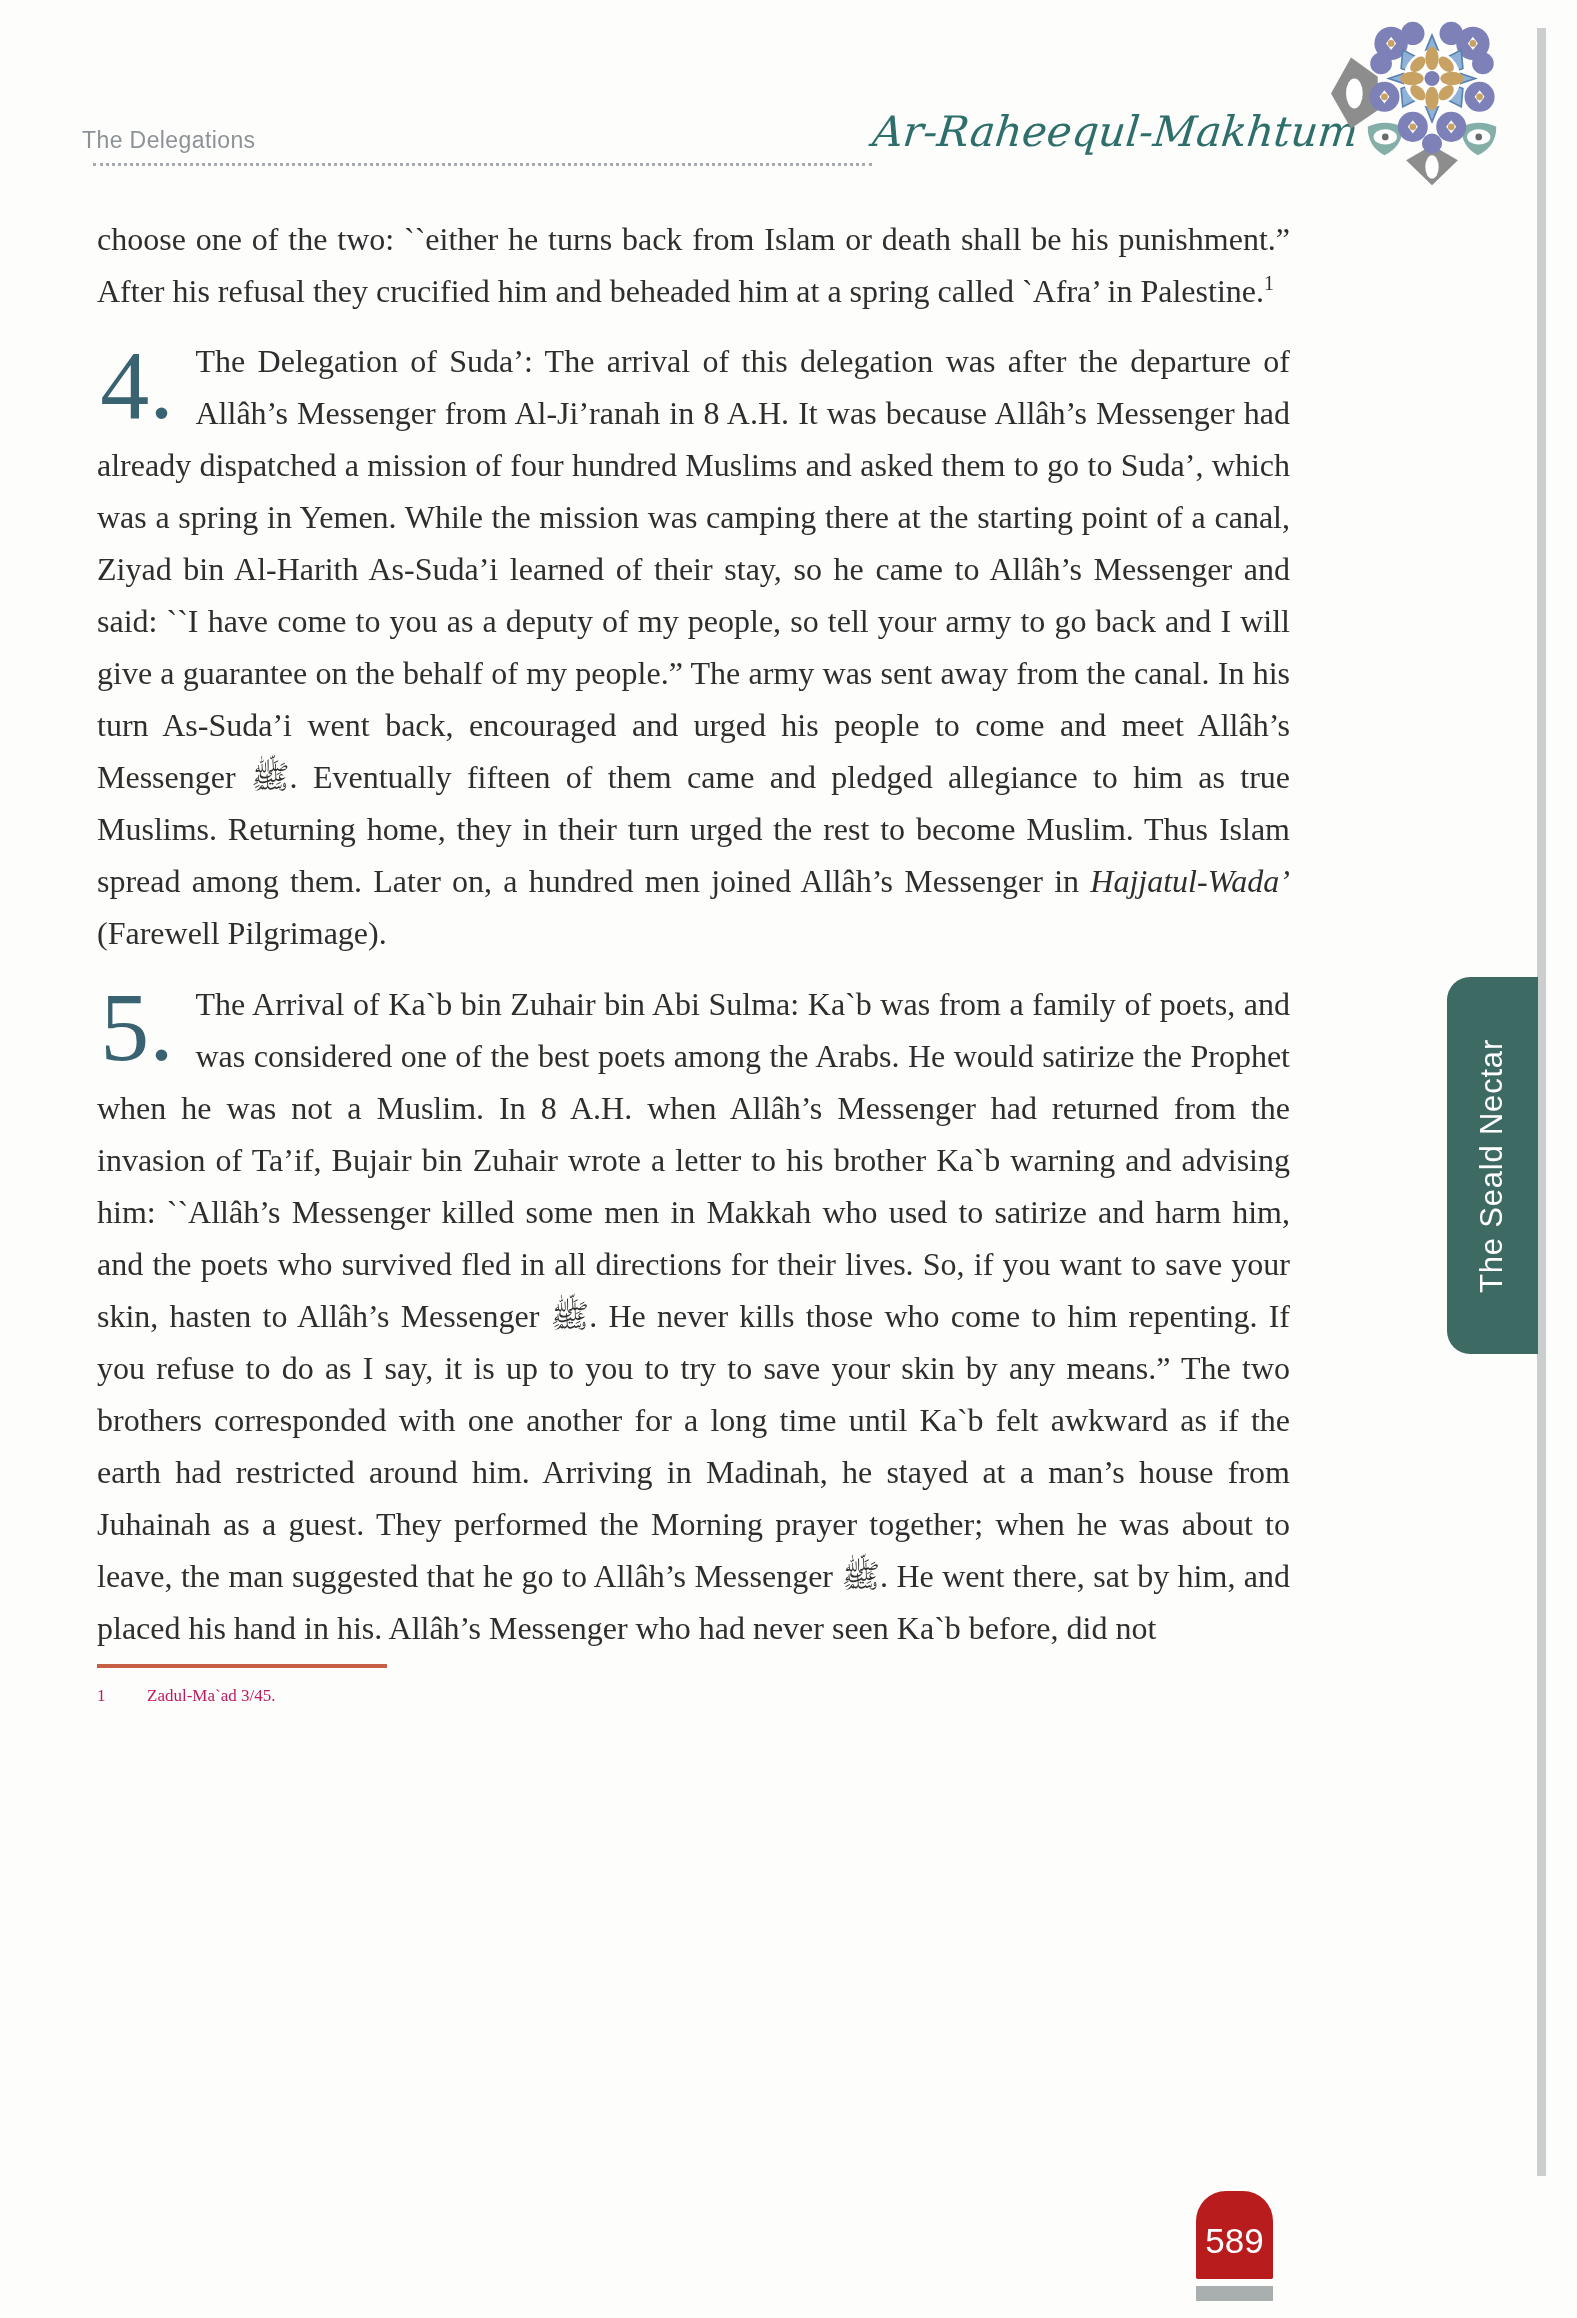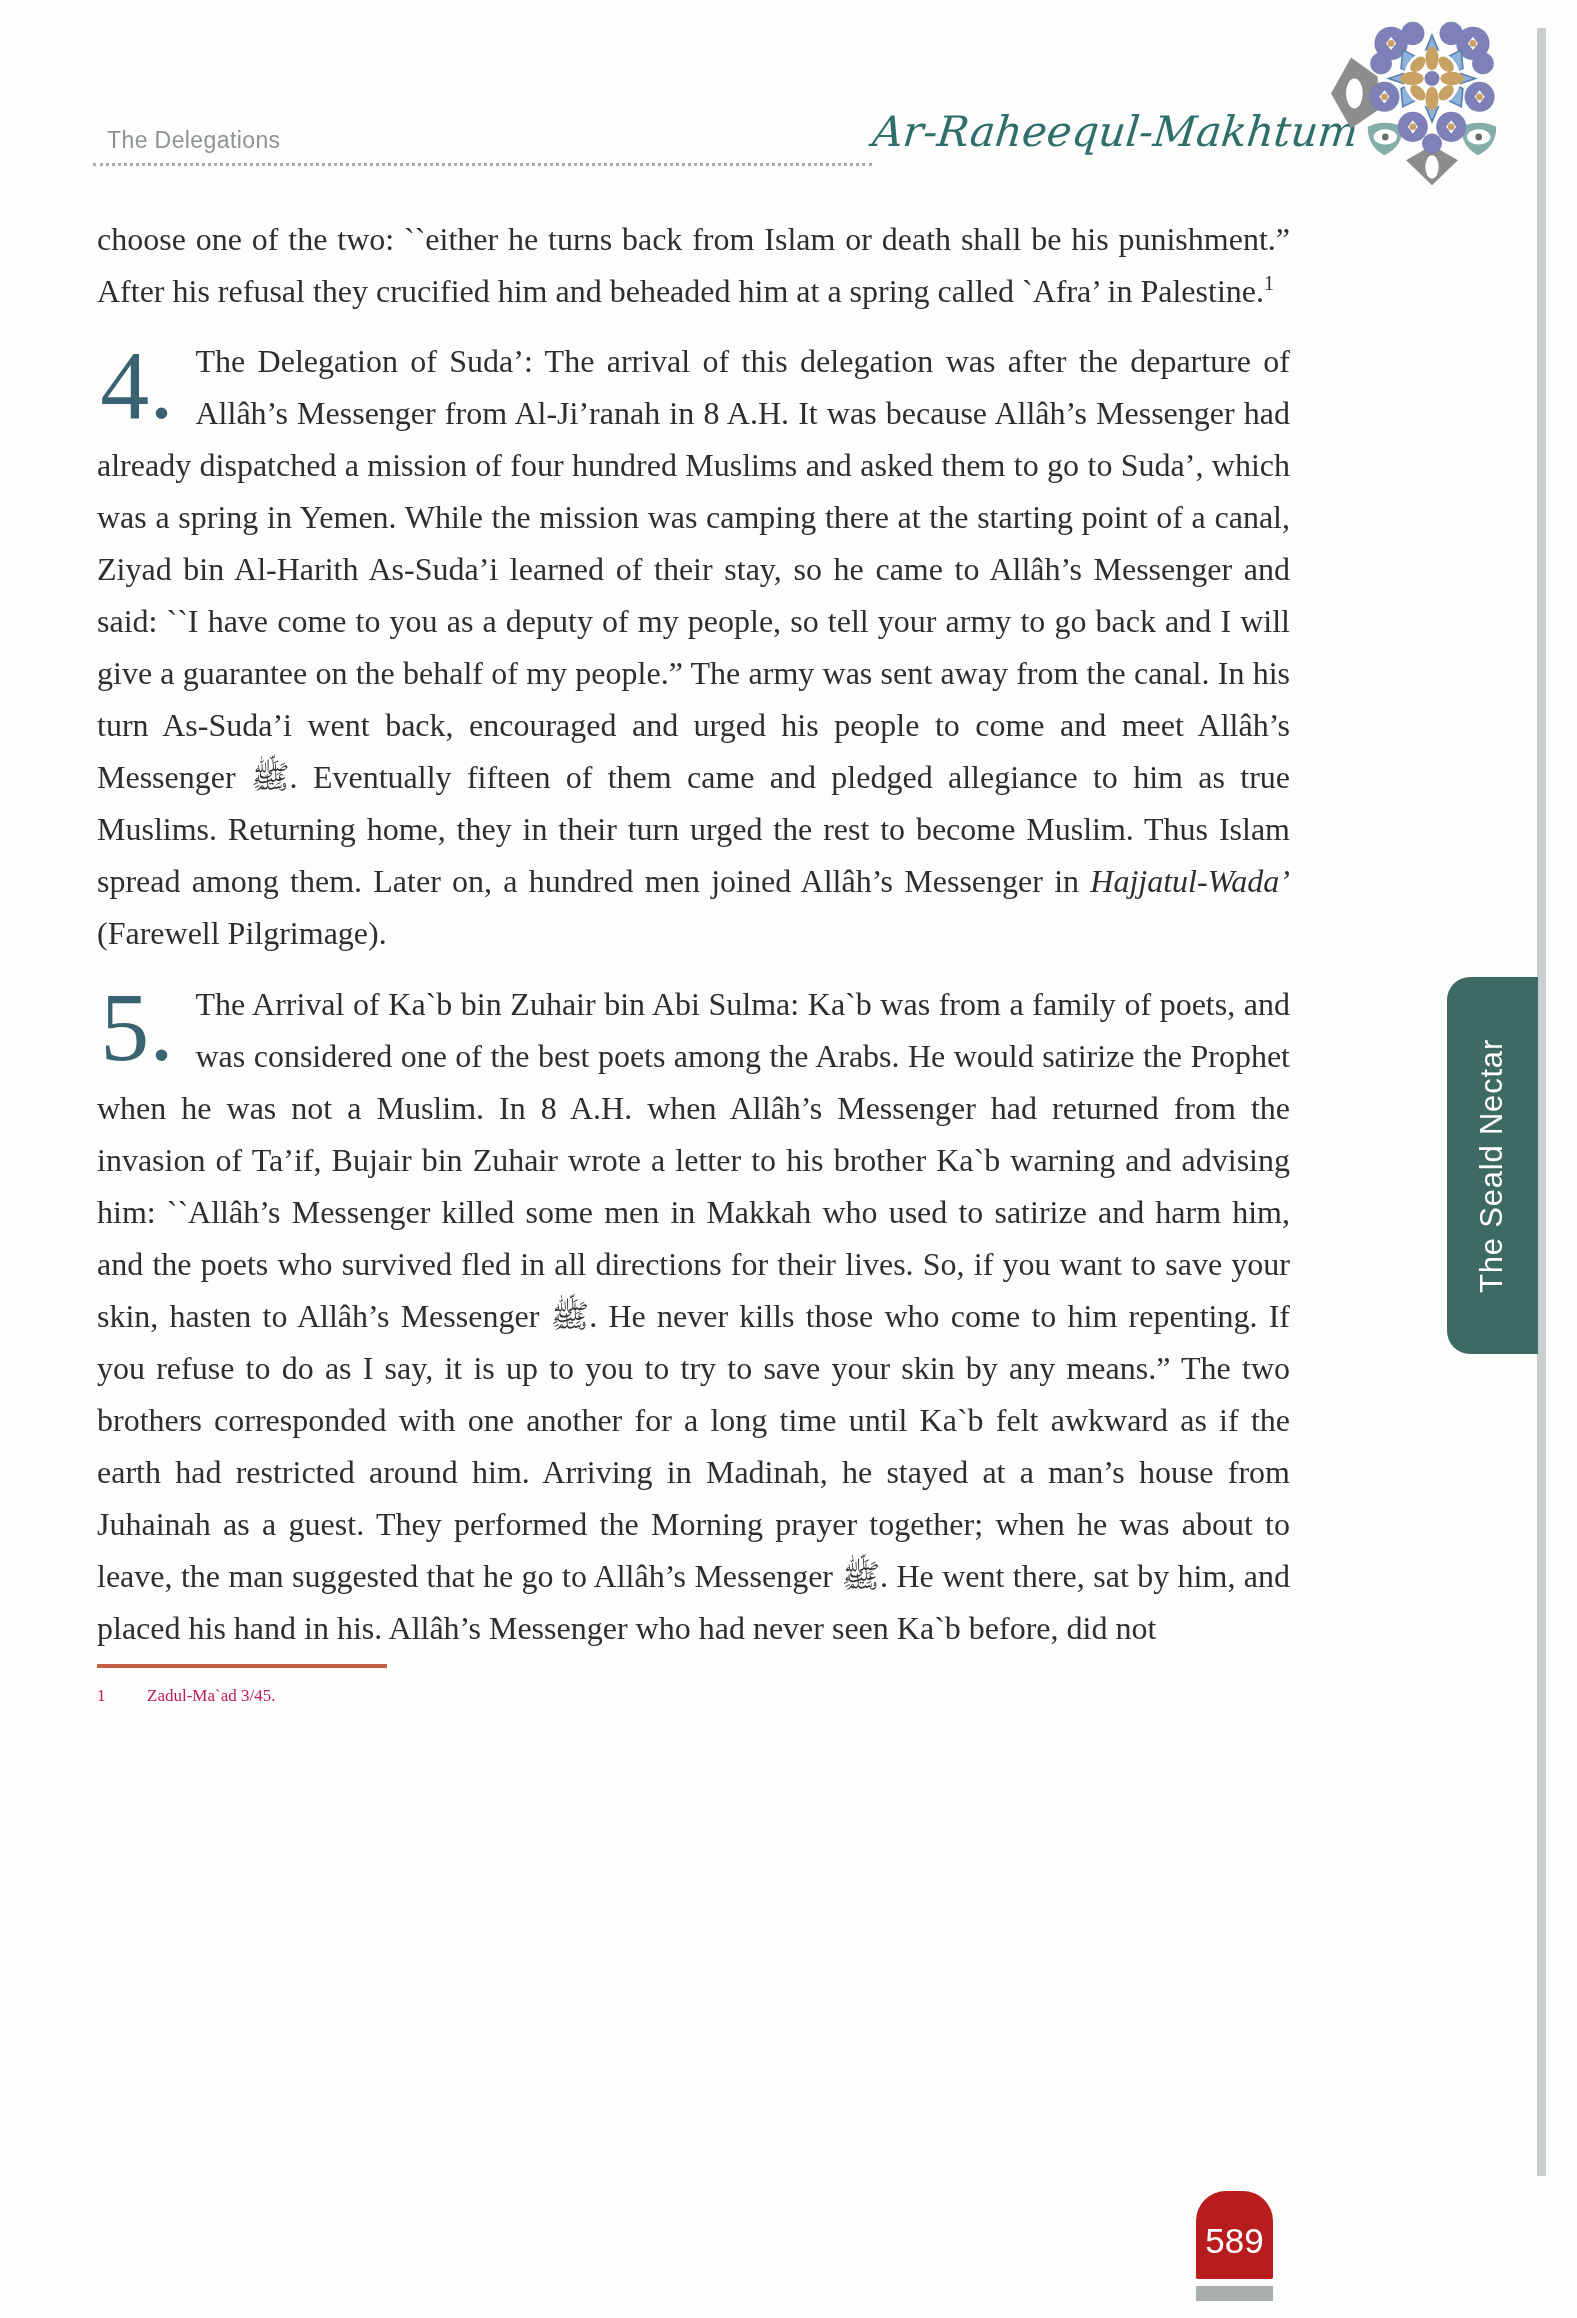--- a/index.html
+++ b/index.html
@@ -10,21 +10,21 @@
     height: 2319px;
     background: #fdfdfc;
     overflow: hidden;
     font-family: "Liberation Serif", serif;
     color: #2e2e2e;
   }
 
   
   .running-head-left {
     position: absolute;
-    left: 107px;
+    left: 82px;
     top: 127px;
     font-family: "Liberation Sans", sans-serif;
     font-size: 23px;
     font-weight: 400;
     color: #8d9296;
     letter-spacing: 0.4px;
   }
   .header-rule {
     position: absolute;
     left: 93px;

